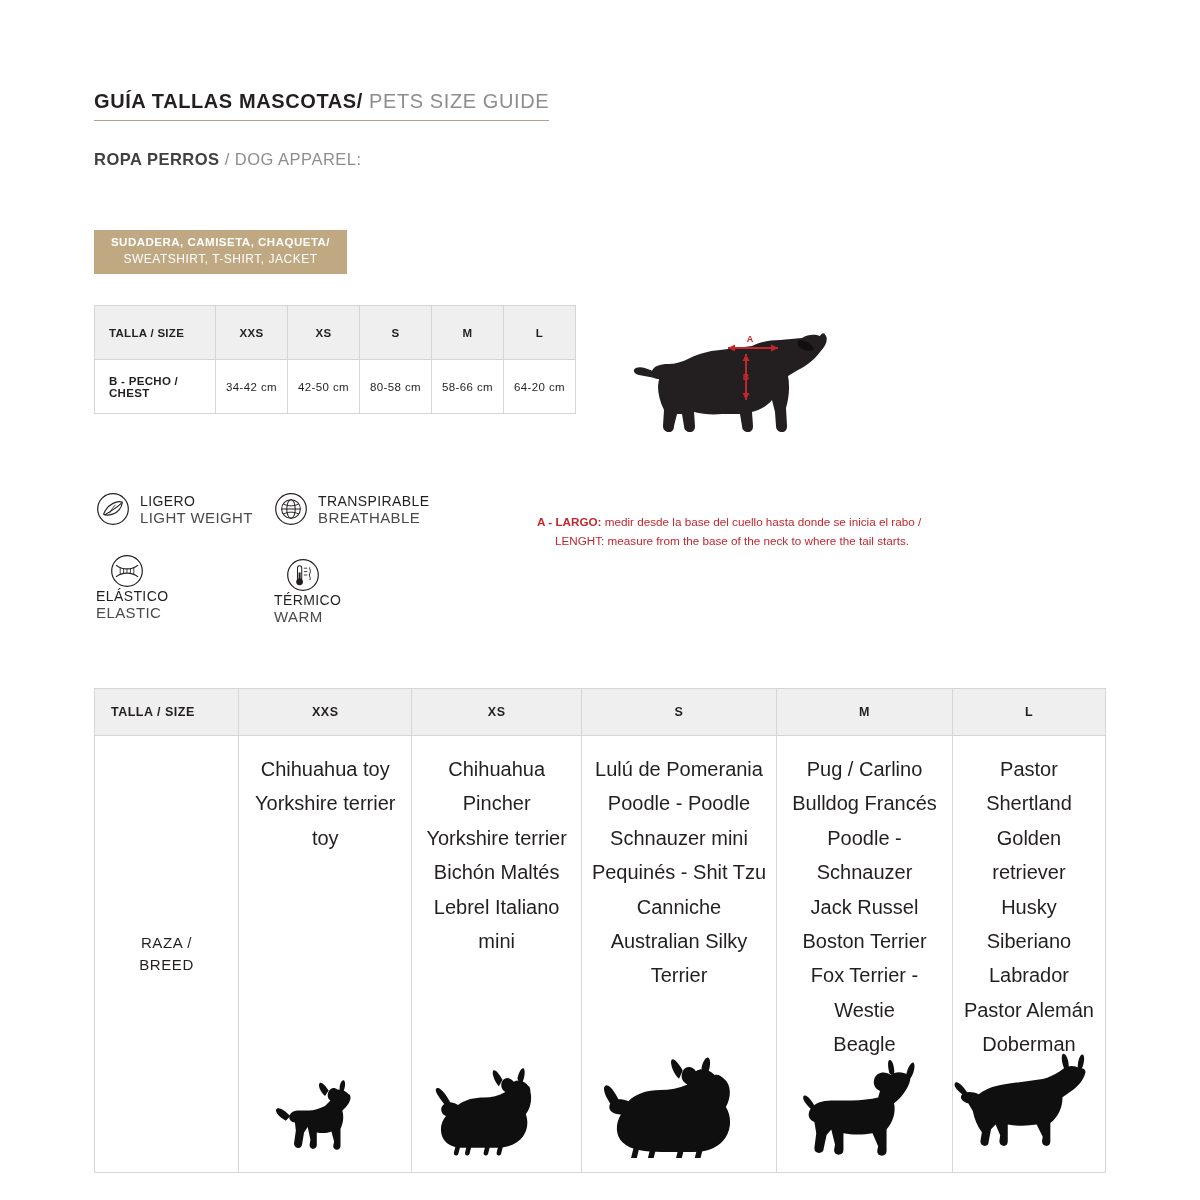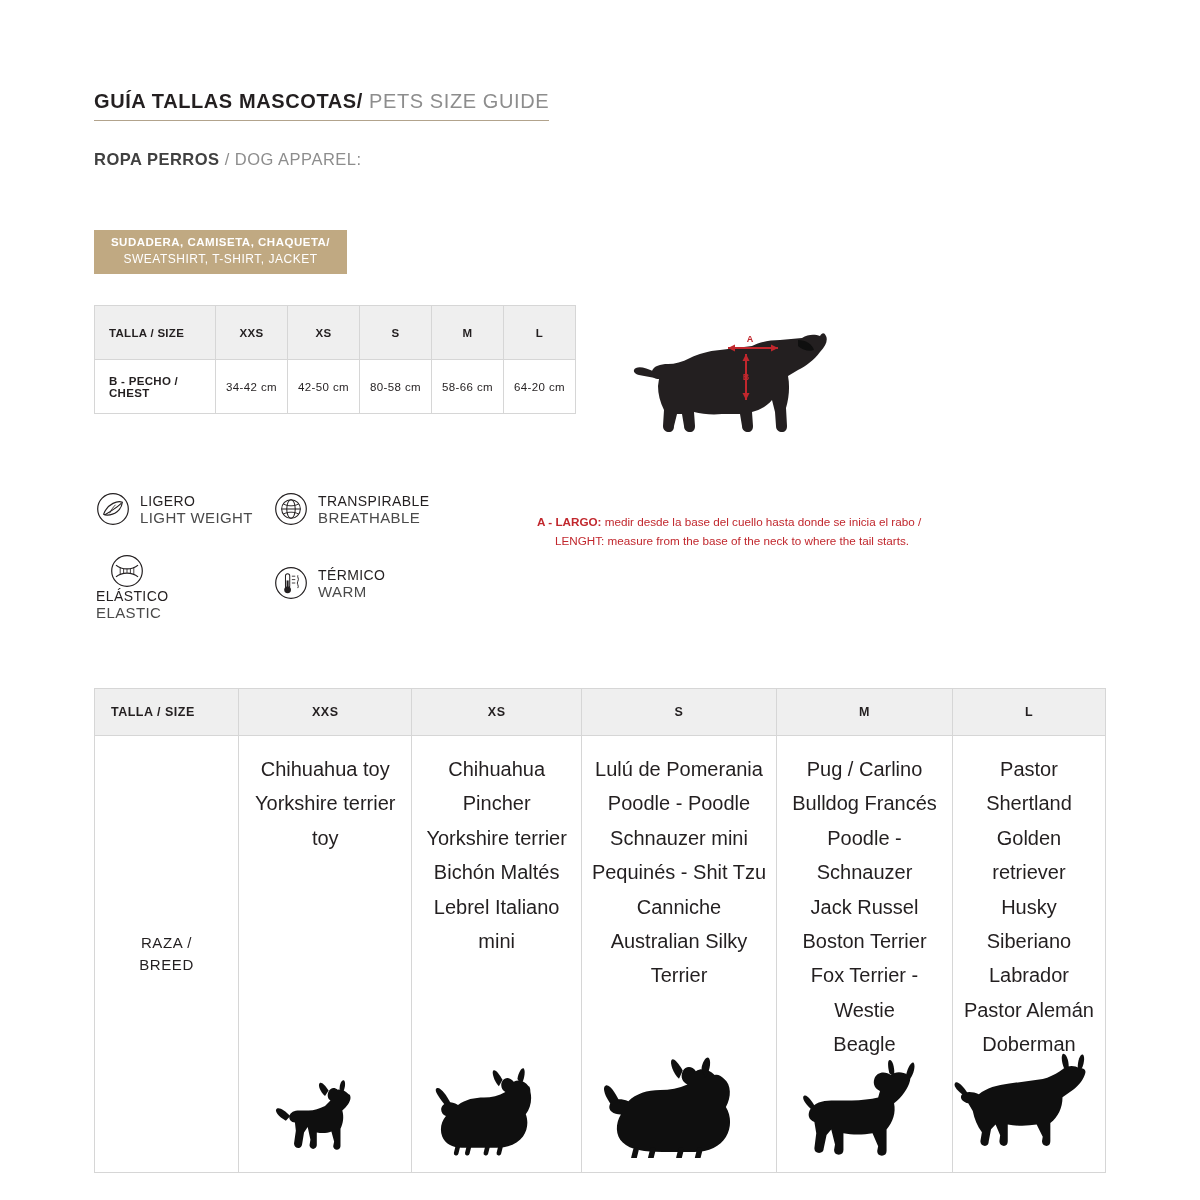--- a/index.html
+++ b/index.html
@@ -115,21 +115,21 @@
   }
   .feature .ftext .f1 {
     font-size: 14px; font-weight: normal; letter-spacing: 0.4px; display: block;
   }
   .feature .ftext .f2 {
     font-size: 15px; color: #4a4a4a; letter-spacing: 0.4px; display: block;
   }
   .f-pos-0 { left: 0; top: 0; }
   .f-pos-1 { left: 178px; top: 0; }
   .f-pos-2 { left: 0; top: 62px; flex-direction: column; }
-  .f-pos-3 { left: 178px; top: 74px; }
+  .f-pos-3 { left: 178px; top: 66px; flex-direction: column; }
 
   
   .dog-diagram {
     position: absolute;
     left: 630px;
     top: 322px;
     width: 220px;
     height: 130px;
   }
 

